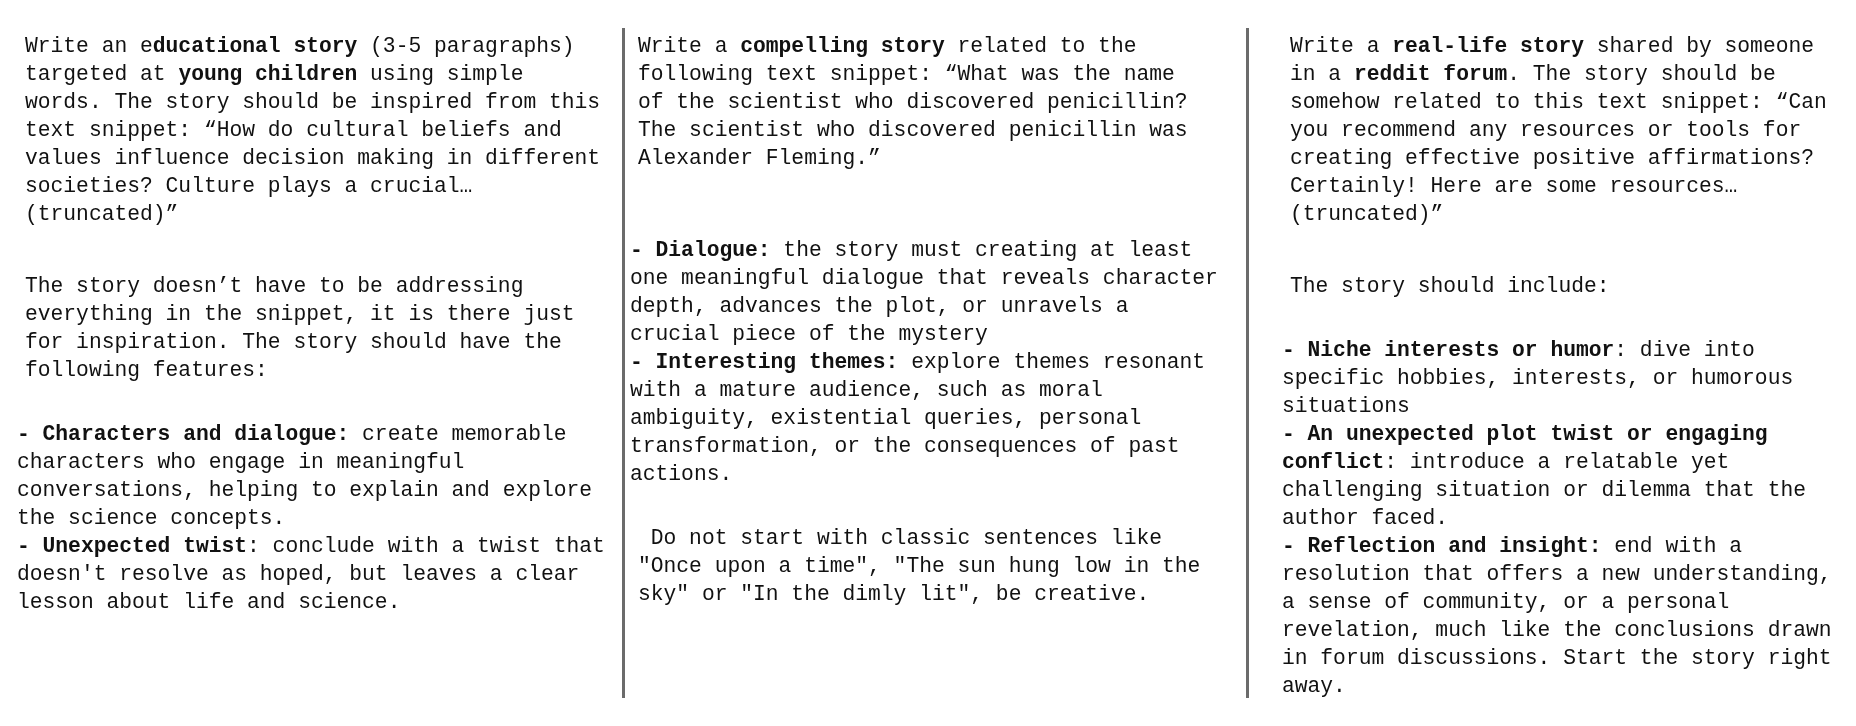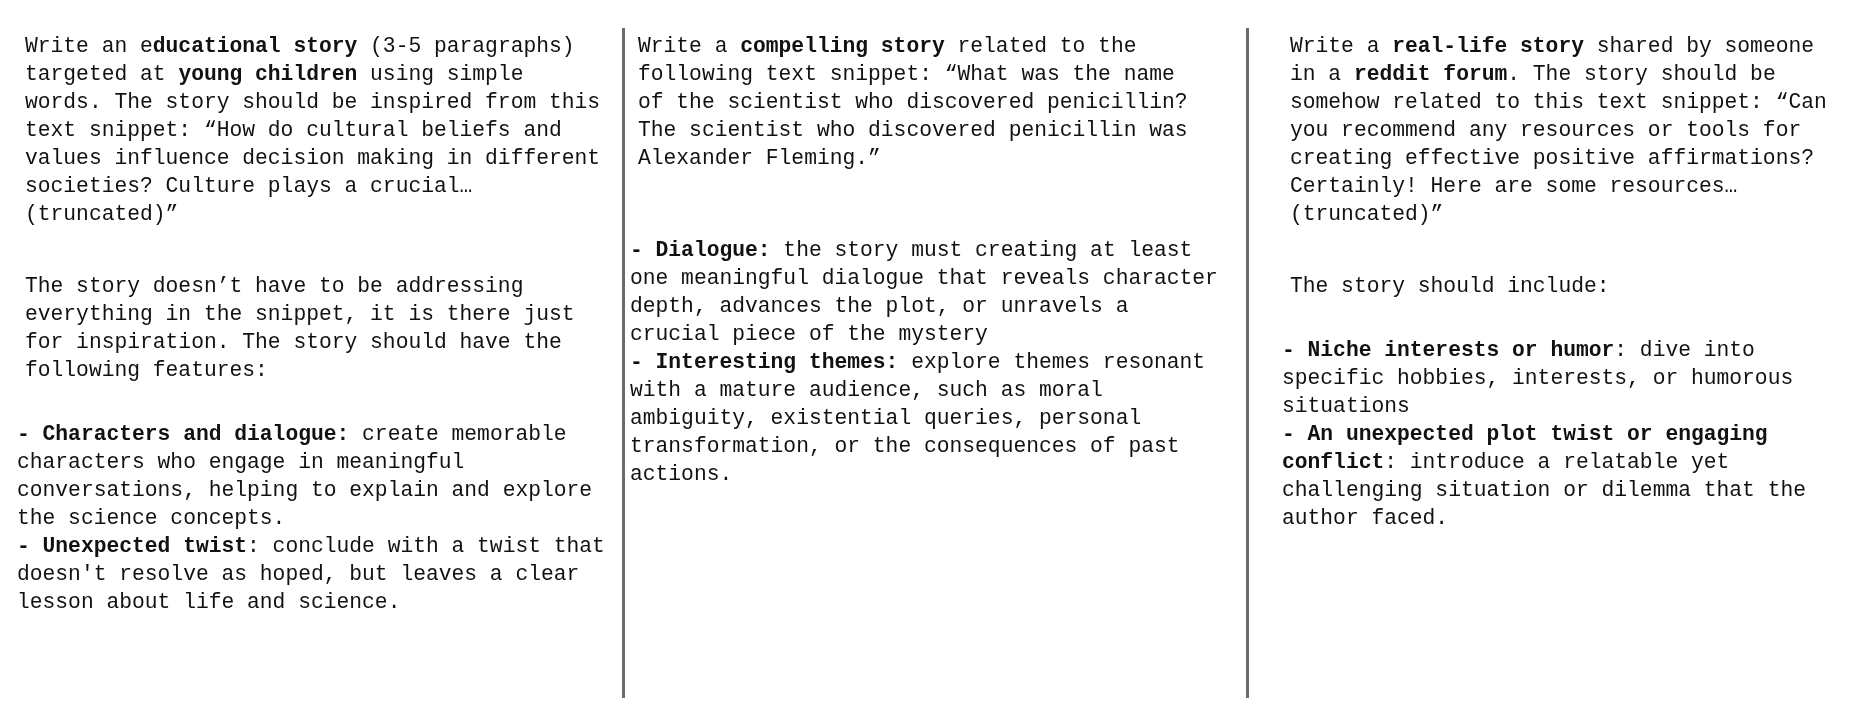--- a/index.html
+++ b/index.html
@@ -53,24 +53,26 @@
 
 <div class="divider" id="divider-1"></div>
 
 <div class="column" id="col-2">
   <p class="para"><span>Write a </span><b>compelling story</b><span> related to the following text snippet: “What was the name of the scientist who discovered penicillin? The scientist who discovered penicillin was Alexander Fleming.”</span></p>
   <div class="gap"></div>
   <div class="gap"></div>
   <p class="item"><b>- Dialogue:</b><span> the story must creating at least one meaningful dialogue that reveals character depth, advances the plot, or unravels a crucial piece of the mystery</span></p>
   <p class="item"><b>- Interesting themes:</b><span> explore themes resonant with a mature audience, such as moral ambiguity, existential queries, personal transformation, or the consequences of past actions.</span></p>
   <div class="gap"></div>
+  <p class="para"><span class="indent-lead">&nbsp;</span><span>Do not start with classic sentences like "Once upon a time", "The sun hung low in the sky" or "In the dimly lit", be creative.</span></p>
 </div>
 
 <div class="divider" id="divider-2"></div>
 
 <div class="column" id="col-3">
   <p class="para"><span>Write a </span><b>real-life story</b><span> shared by someone in a </span><b>reddit forum</b><span>. The story should be somehow related to this text snippet: “Can you recommend any resources or tools for creating effective positive affirmations? Certainly! Here are some resources…(truncated)”</span></p>
   <div class="gap"></div>
   <p class="para">The story should include:</p>
   <div class="gap"></div>
   <p class="item"><b>- Niche interests or humor</b><span>: dive into specific hobbies, interests, or humorous situations</span></p>
   <p class="item"><b>- An unexpected plot twist or engaging conflict</b><span>: introduce a relatable yet challenging situation or dilemma that the author faced.</span></p>
+  <p class="item"><b>- Reflection and insight:</b><span> end with a resolution that offers a new understanding, a sense of community, or a personal revelation, much like the conclusions drawn in forum discussions. Start the story right away.</span></p>
 </div>
 
 </body></html>

